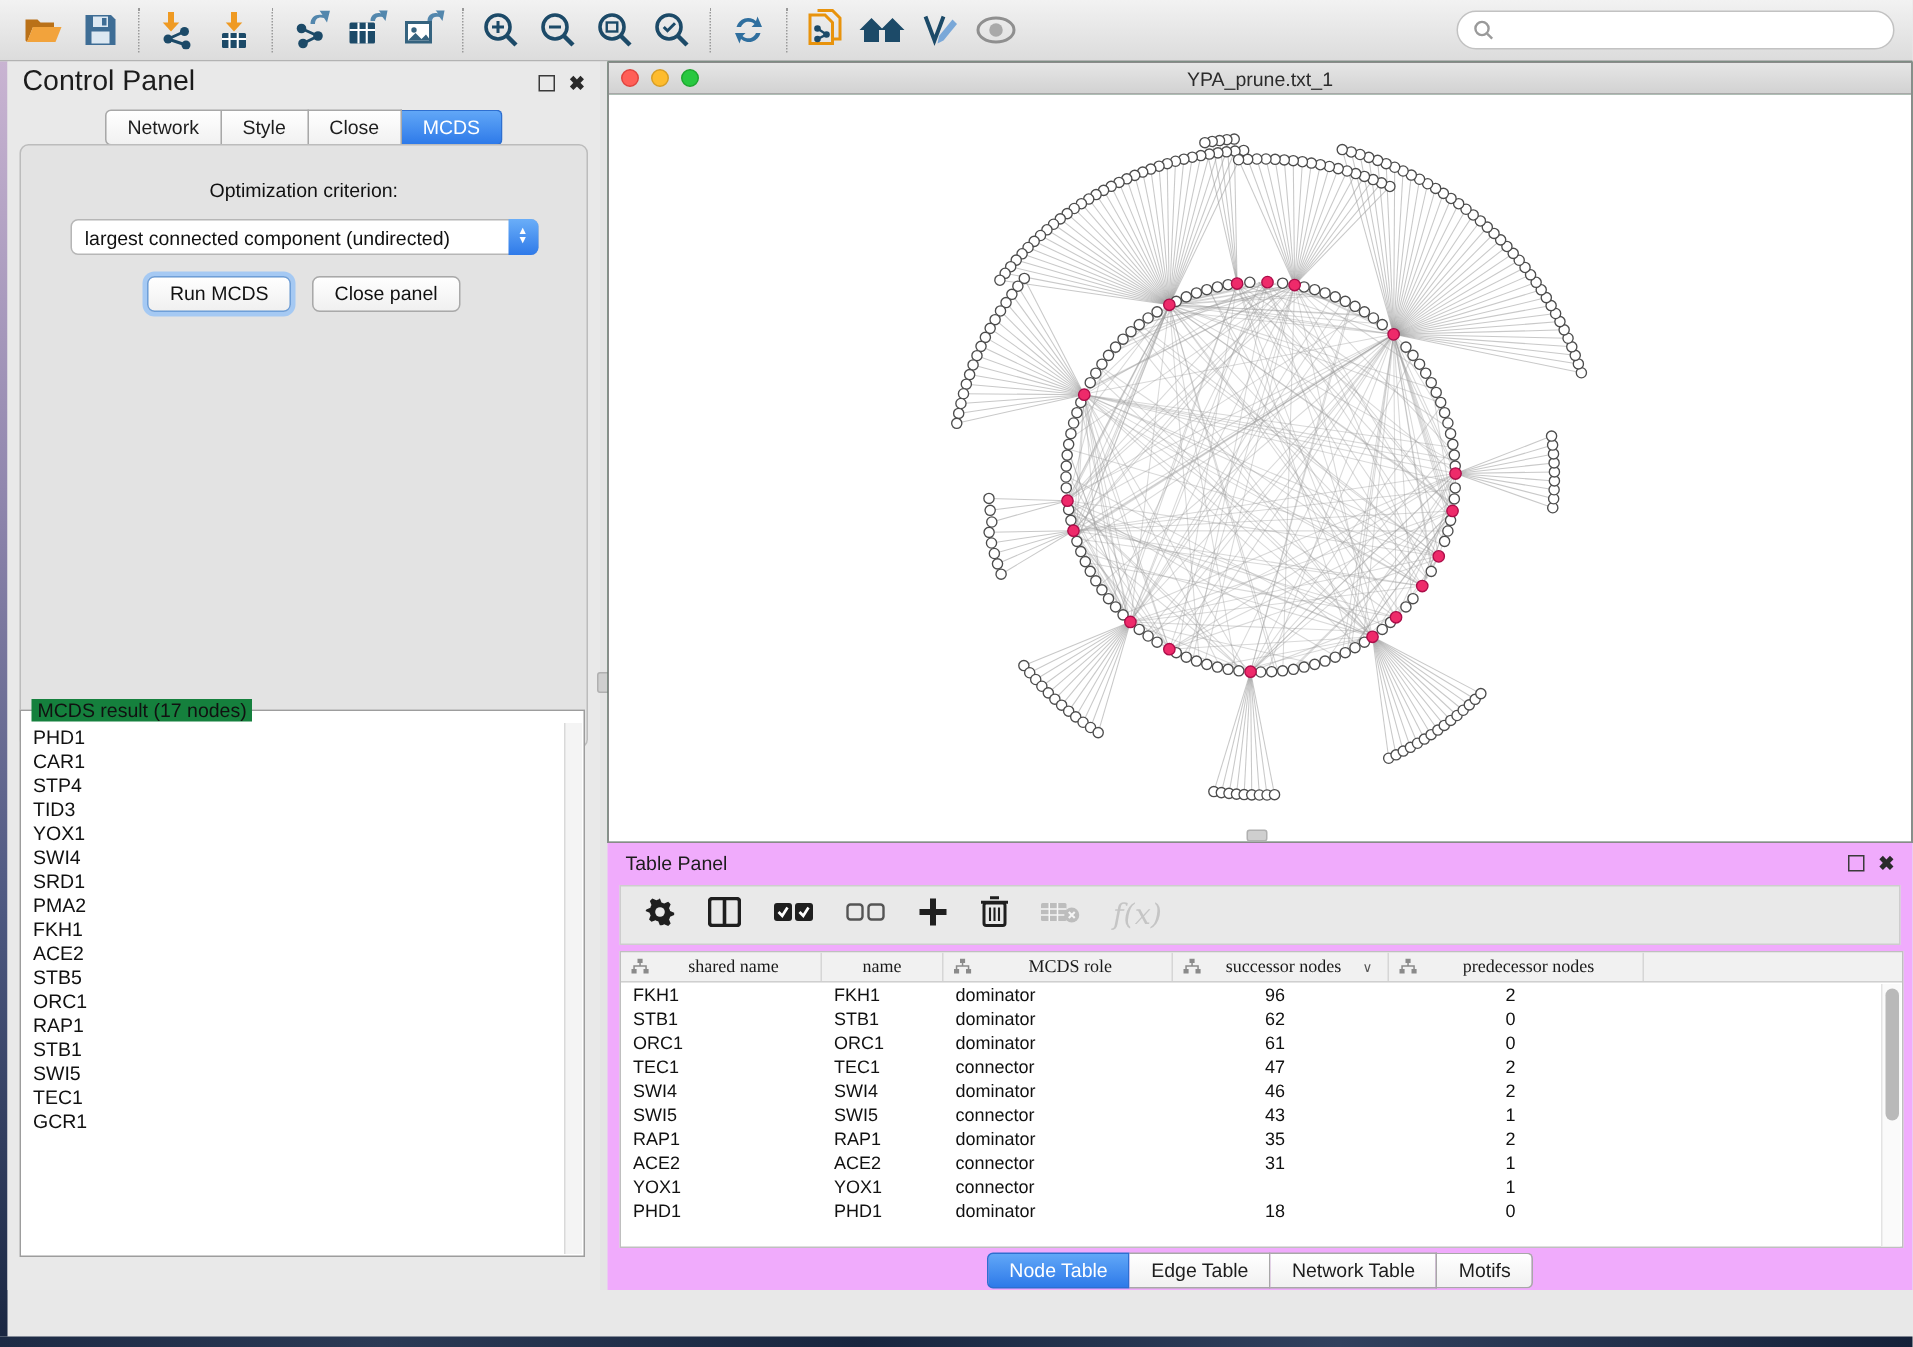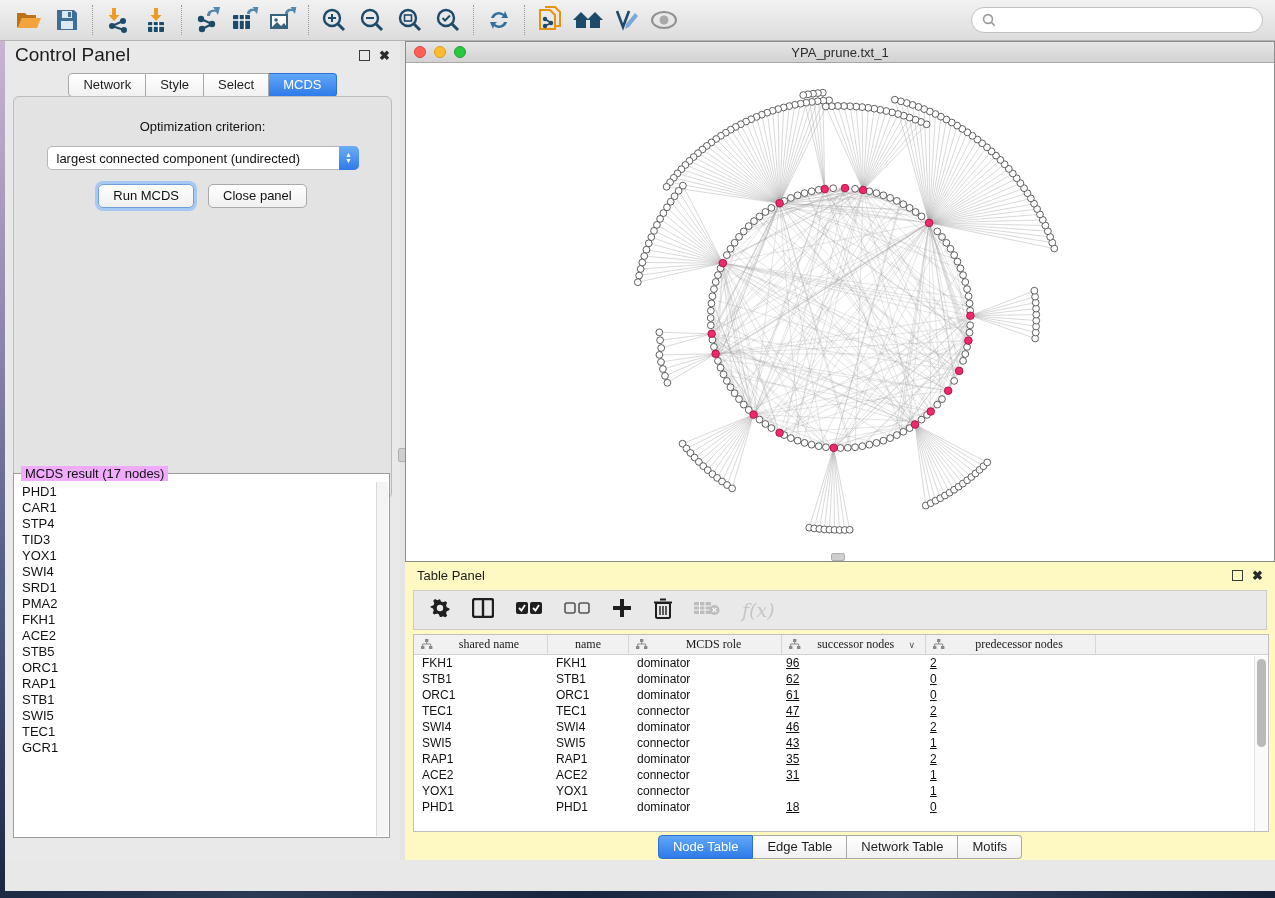--- a/index.html
+++ b/index.html
@@ -48,21 +48,21 @@
   .combo-cap { width:20px; height:24px; margin:-1px -1px 0 0; border-radius:0 5px 5px 0;
     background:linear-gradient(#6aaef8,#2f7ae9); display:flex; flex-direction:column;
     align-items:center; justify-content:center; color:#fff; font-size:7px; line-height:6px; }
   .btn-row { display:flex; justify-content:center; gap:14px; margin-top:14px; }
   .mac-btn { font-size:13px; color:#111; background:linear-gradient(#ffffff,#f0f0f0);
     border:1px solid #a9a9a9; border-radius:5px; padding:3px 14px 4px; }
   .mac-btn.focused { box-shadow:0 0 0 3px #a5c9f3; border-color:#6f9fd8; }
 
   .groupbox { position:absolute; left:8px; top:425px; width:377px; height:372px; }
   .gb-frame { position:absolute; inset:7px 0 0 0; border:1px solid #9d9d9d; background:#fff; }
-  .gb-legend { position:absolute; left:8px; top:0; background:#f0abfc; padding:0 4px;
+  .gb-legend { position:absolute; left:8px; top:0; background:#15803d; padding:0 4px;
     font-size:13px; color:#111; }
   .gb-list { position:absolute; inset:10px 14px 3px 4px; overflow:hidden; }
   .gb-item { font-size:13px; color:#111; line-height:16px; padding-left:4px; }
   .gb-scroll { position:absolute; right:1px; top:8px; bottom:1px; width:12px;
     background:#f4f4f4; border-left:1px solid #d9d9d9; }
 
   
   .vsplit { position:absolute; left:400px; top:41px; width:5px; height:819px; background:#e4e4e4; }
   .vsplit-handle { position:absolute; left:-2px; top:407px; width:9px; height:14px;
     background:#cfcfcf; border:1px solid #b0b0b0; border-radius:2px; }
@@ -76,39 +76,39 @@
     border-bottom:1px solid #a8a8a8; display:flex; align-items:center; padding:0 8px; position:relative; }
   .tl { width:12px; height:12px; border-radius:50%; margin-right:8px; }
   .tl.red { background:#ff5f57; border:1px solid #e0443e; }
   .tl.yellow { background:#febc2e; border:1px solid #d89e24; }
   .tl.green { background:#28c840; border:1px solid #1da72f; }
   .net-title { position:absolute; left:0; right:0; text-align:center; font-size:13px; color:#2b2b2b; }
   .net-canvas { position:absolute; left:0; top:21px; right:0; bottom:0; background:#fff; }
   .net-canvas svg { width:100%; height:100%; display:block; }
 
   
-  .table-panel { position:absolute; left:405px; top:562px; width:870px; height:298px; background:#fef9c3; }
+  .table-panel { position:absolute; left:405px; top:562px; width:870px; height:298px; background:#f0abfc; }
   .tp-header { height:26px; display:flex; align-items:center; padding:0 12px; }
   .tp-title { font-size:13px; color:#1c1c1c; flex:1; }
   .tp-toolbar { margin:2px 8px 0; height:40px; background:#e9e9e9; border:1px solid #cdcdcd;
     display:flex; align-items:center; gap:22px; padding:0 16px; }
   .tp-toolbar .dis { opacity:.55; filter:grayscale(1); }
   .fx { font-family:"DejaVu Serif", serif; font-style:italic; font-size:19px; color:#a9a9a9; }
 
   .tbl { position:absolute; left:8px; top:72px; width:856px; height:198px;
     background:#fff; border:1px solid #bfbfbf; overflow:hidden; }
   .tbl-head { display:flex; height:20px; background:#f1f1f1; border-bottom:1px solid #cfcfcf; }
   .th { display:flex; align-items:center; font-size:12px; color:#1a1a1a;
     border-right:1px solid #d6d6d6; padding:0 4px; position:relative;font-family:Liberation Serif, serif; }
   .th .lbl { flex:1; text-align:center; }
   .th .sort { font-size:9px; color:#555; margin-right:6px; }
   .tree-ico { width:13px; height:11px; margin:0 2px; flex:0 0 auto; }
   .tbl-body .tr { display:flex; height:16px; }
   .td { font-size:12px; color:#111; line-height:16px; white-space:nowrap; overflow:hidden; }
-  .td.num { text-align:left;text-decoration:underline; }
+  .td.num { text-align:center; }
   .tbl-vscroll { position:absolute; right:1px; top:21px; width:13px; height:176px;
     background:#fafafa; border-left:1px solid #e3e3e3; }
   .tbl-thumb { position:absolute; left:1.5px; top:3px; width:9px; height:88px;
     background:#b9b9b9; border-radius:5px; }
 
   .tp-tabs { position:absolute; left:0; right:0; top:273px; display:flex; justify-content:center; }
 
   
   .statusbar { position:absolute; left:0; top:860px; width:1275px; height:31px;
     background:#ececec; border-top:1px solid #c3c3c3; }
@@ -269,21 +269,21 @@
 
   <div class="control-panel">
     <div class="cp-header">
       <span class="cp-title">Control Panel</span>
       <span class="panel-float"></span>
       <span class="panel-close">✖</span>
     </div>
     <div class="seg-tabs">
       <span class="seg">Network</span>
       <span class="seg">Style</span>
-      <span class="seg">Select</span>
+      <span class="seg">Close</span>
       <span class="seg sel">MCDS</span>
     </div>
     <div class="cp-inner">
       <div class="opt-label">Optimization criterion:</div>
       <div class="combo">
         <span class="combo-text">largest connected component (undirected)</span>
         <span class="combo-cap">
             <span>▲</span>
             <span>▼</span>
           </span>

